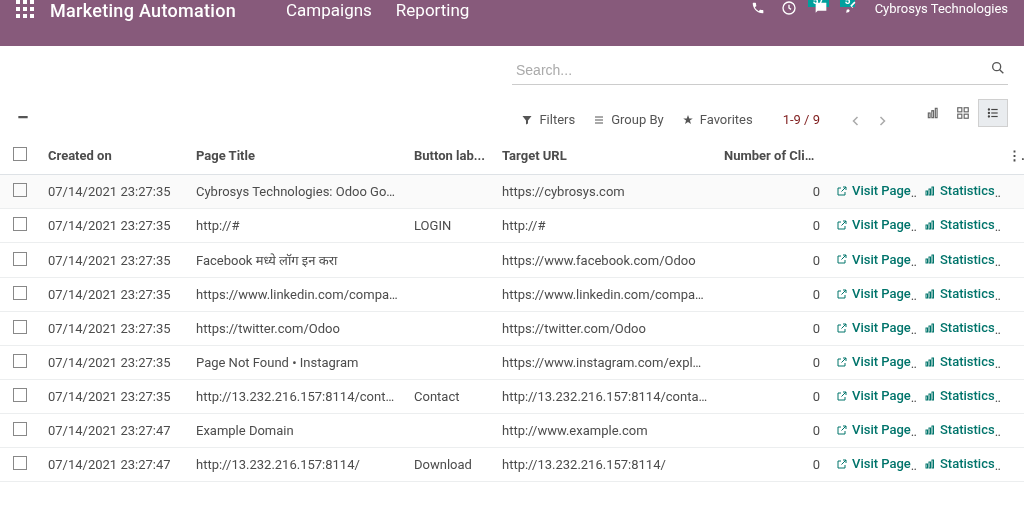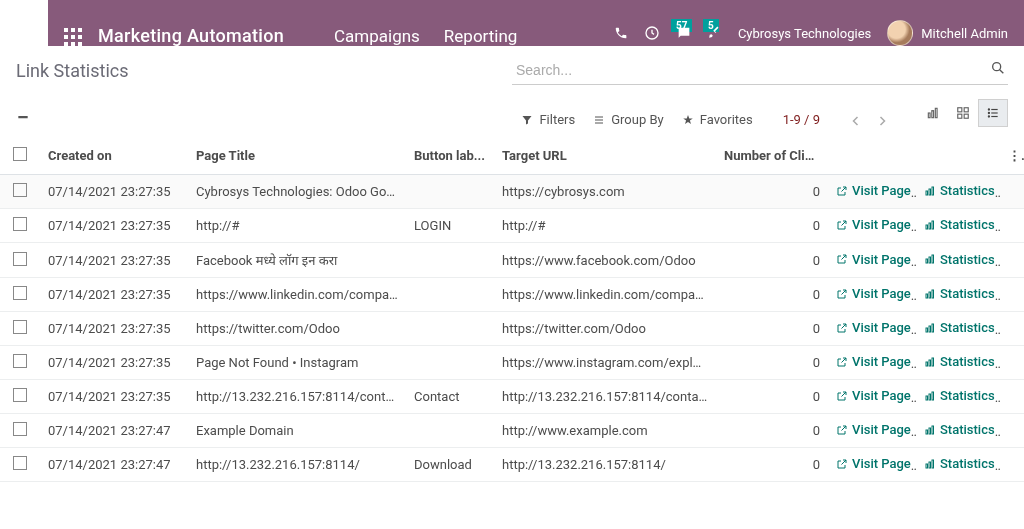--- a/index.html
+++ b/index.html
@@ -1,18 +1,18 @@
 <!DOCTYPE html>
 <html><head>
 <meta charset="utf-8">
 <style>
   * { box-sizing: border-box; margin: 0; padding: 0; }
   body { font-family: -apple-system, BlinkMacSystemFont, "Segoe UI", Roboto, "Helvetica Neue", Arial, sans-serif; font-size: 13px; color: #4c4c4c; background: #fff; width:1024px; }
   
-  .navbar { background: #875a7b; height: 46px; display: flex; align-items: flex-end; padding: 0 16px; color: #fff; gap: 10px; margin-left: 48px; }
+  .navbar { background: #875a7b; height: 46px; display: flex; align-items: flex-start; padding: 0 16px; color: #fff; gap: 10px; }
   .apps-icon { width: 18px; height: 18px; }
   .app-title { font-size: 18px; font-weight: 500; margin-left: 6px; margin-right: 40px; letter-spacing:0.3px;}
   .nav-menu { display: flex; gap: 24px; font-size: 17px; }
   .nav-menu a { color: #fff; text-decoration: none; }
   .nav-right { margin-left: auto; display: flex; align-items: center; gap: 16px; }
   .nav-icon { position: relative; color: #fff; display:flex; align-items:center;}
   .badge { background: #00a09d; color: #fff; border-radius: 0; font-size: 10px; padding: 1px 5px; position: absolute; top: -6px; left: 27px; font-weight:700;}
   .company { font-size: 13px; }
   .user-wrap { display:flex; align-items:center; gap:8px;}
   .avatar { width: 26px; height: 26px; border-radius: 50%; background: radial-gradient(circle at 35% 35%, #f2d2b0 40%, #a67b5b 60%); border: 1px solid rgba(255,255,255,0.5);}
@@ -97,30 +97,25 @@
           <path d="M4 4h16v12H7l-3 3V4z"></path>
         </svg>
       <span class="badge">5</span>
     </span>
     <span class="nav-icon">
       <svg class="icon14" viewBox="0 0 24 24" fill="#fff">
           <path d="M22 7l-2-2-6 6-2-2 6-6-2-2-7 7 4 4 7-7zM2 20l5-1 1-3-2-2-3 1-1 5z"></path>
         </svg>
     </span>
     <span class="company">Cybrosys Technologies</span>
-    <div class="user-wrap">
-      <span class="avatar"></span>
-      <span>Mitchell Admin</span>
-    </div>
   </div>
 </div>
 
 <div class="cp">
   <div class="cp-row1">
-    <span class="view-title">Link Statistics</span>
     <div class="search-wrap">
       <input class="search-input" placeholder="Search..." style="">
       <span class="search-btn">
         <svg class="icon16" viewBox="0 0 24 24" fill="none" stroke="#555" stroke-width="2">
             <circle cx="10" cy="10" r="6"></circle>
             <line x1="20" y1="20" x2="14.5" y2="14.5"></line>
           </svg>
       </span>
     </div>
   </div>

